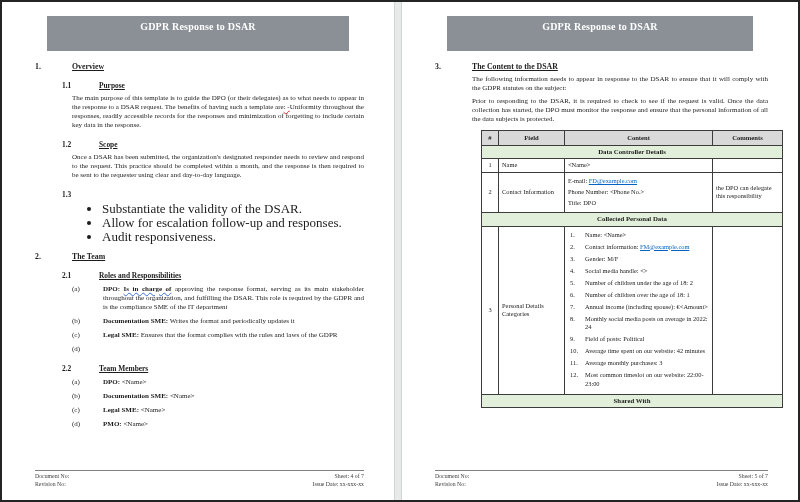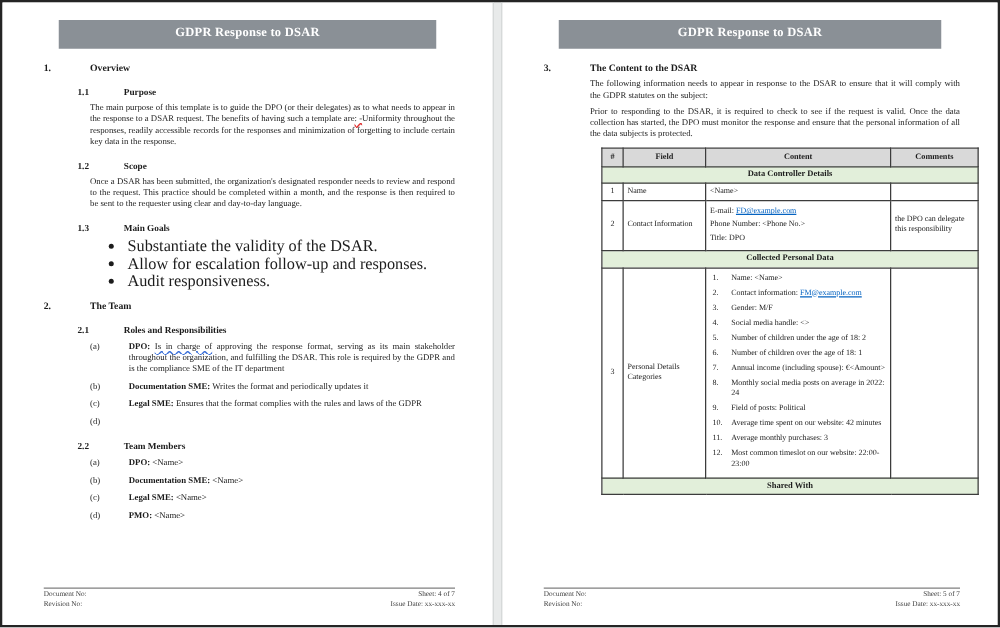--- a/index.html
+++ b/index.html
@@ -7,35 +7,35 @@
 
   .screen { width:800px; height:502px; box-sizing:border-box; border:2px solid #242424;
             background:#e8eaea; display:flex; position:relative; }
 
   .page { background:#ffffff; height:100%; position:relative; overflow:hidden; }
   .page-left  { width:392px; }
   .page-right { width:396px; }
   .page-gap { width:8px; background:#e8eaea; box-sizing:border-box;
               border-left:1px solid #cfd4d4; border-right:1px solid #cfd4d4; }
 
-  .banner { margin:14px 45px 0 45px; height:23px; background:#8a9096; color:#ffffff;
+  .banner { margin:14px 45px 0 45px; height:35px; background:#8a9096; color:#ffffff;
             font-weight:bold; font-size:10px; line-height:21px; text-align:center;
             letter-spacing:0.2px; }
 
   .content { padding:0 30px 0 33px; color:#1c1c1c; }
 
   .h-main { display:flex; margin-top:11px; font-weight:bold; font-size:7.8px; line-height:9px; }
   .h-sub  { display:flex; margin-top:10px; font-weight:bold; font-size:7.4px; line-height:9px;margin-left:27px; }
   .h-main .num, .h-sub .num { width:37px; flex-shrink:0; }
-  .h-main .txt, .h-sub .txt { flex:1; }
+  .h-main .txt, .h-sub .txt { flex:1;text-decoration:underline; }
 
   .body-text { margin:4px 0 0 37px; font-size:7px; line-height:9px; text-align:justify; }
 
   .spell   { text-decoration:underline wavy #e03030 1px; }
-  .grammar { text-decoration:underline wavy #3a6fd8 1px; }
+  .grammar { text-decoration:underline wavy #3a6fd8 1px;font-weight:bold; }
 
   ul.goals { margin:5px 0 0 57px; padding:0 0 0 10px; font-size:13px; line-height:9px; }
   ul.goals li { margin-top:5px; }
 
   .item { display:flex; margin-top:5px; margin-left:37px; font-size:7px; line-height:9px; }
   .item .lbl { width:31px; flex-shrink:0; }
   .item .itxt { flex:1; text-align:justify; }
   .lead { font-weight:bold; }
 
   .pfoot { position:absolute; left:33px; right:30px; bottom:11px; border-top:1px solid #808080;
@@ -77,21 +77,20 @@
       <p class="body-text"><span>The main purpose of this template is to guide the DPO (or their delegates) as to what needs to appear in the response to a DSAR request. The benefits of having such a template are</span><span class="spell">: -</span><span>Uniformity throughout the responses, readily accessible records for the responses and minimization of forgetting to include certain key data in the response.</span></p>
 
       <div class="h-sub">
         <span class="num">1.2</span>
         <span class="txt">Scope</span>
       </div>
       <p class="body-text">Once a DSAR has been submitted, the organization's designated responder needs to review and respond to the request. This practice should be completed within a month, and the response is then required to be sent to the requester using clear and day-to-day language.</p>
 
       <div class="h-sub">
         <span class="num">1.3</span>
-        <span class="txt">Main Goals</span>
       </div>
       <ul class="goals">
         <li>Substantiate the validity of the DSAR.</li>
         <li>Allow for escalation follow-up and responses.</li>
         <li>Audit responsiveness.</li>
       </ul>
 
       <div class="h-main">
         <span class="num">2.</span>
         <span class="txt">The Team</span>

